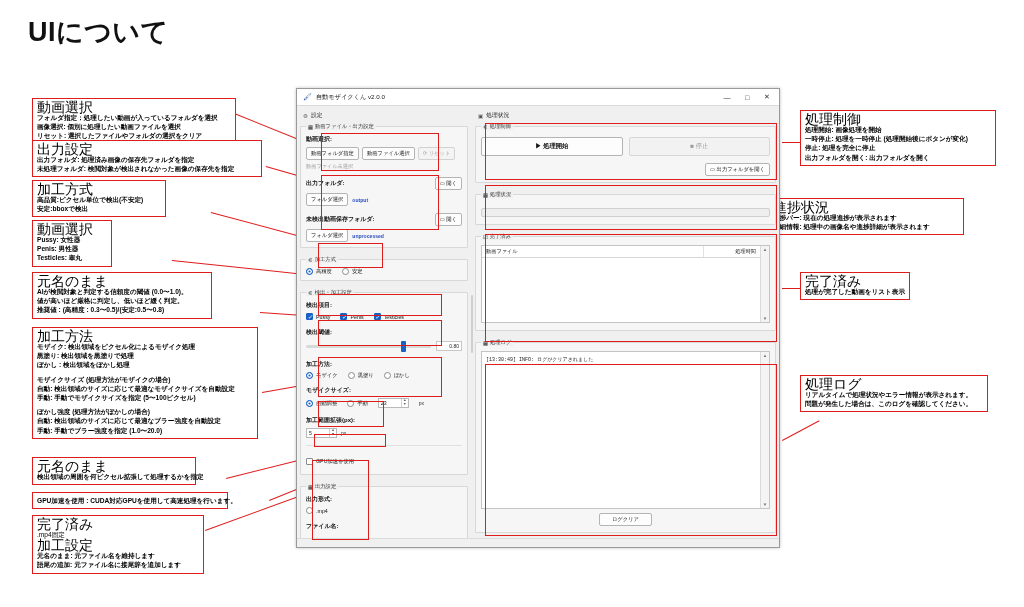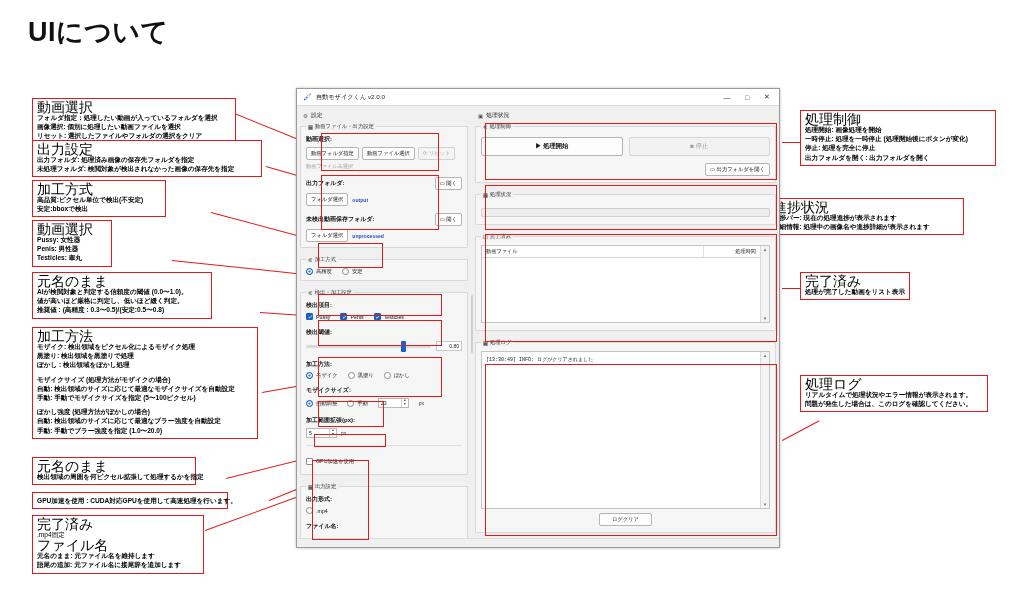--- a/index.html
+++ b/index.html
@@ -190,21 +190,21 @@
   <span class="l">検出領域の周囲を何ピクセル拡張して処理するかを指定</span>
 </div>
 
 <div class="anno plain" style="left:32px; top:492px; width:196px; padding-top:3px;">
   <span class="l">GPU加速を使用 : CUDA対応GPUを使用して高速処理を行います。</span>
 </div>
 
 <div class="anno" style="left:32px; top:515px; width:172px;">
   <span class="h">完了済み</span>
   <span class="l" style="font-weight:normal;">.mp4固定</span>
-  <span class="h">ファイル名</span>
+  <span class="h">加工設定</span>
   <span class="l">元名のまま: 元ファイル名を維持します</span>
   <span class="l">語尾の追加: 元ファイル名に接尾辞を追加します</span>
 </div>
 
 <div class="anno" style="left:800px; top:110px; width:196px;">
   <span class="h">処理制御</span>
   <span class="l">処理開始: 画像処理を開始</span>
   <span class="l">一時停止: 処理を一時停止 (処理開始後にボタンが変化)</span>
   <span class="l">停止: 処理を完全に停止</span>
   <span class="l">出力フォルダを開く: 出力フォルダを開く</span>

